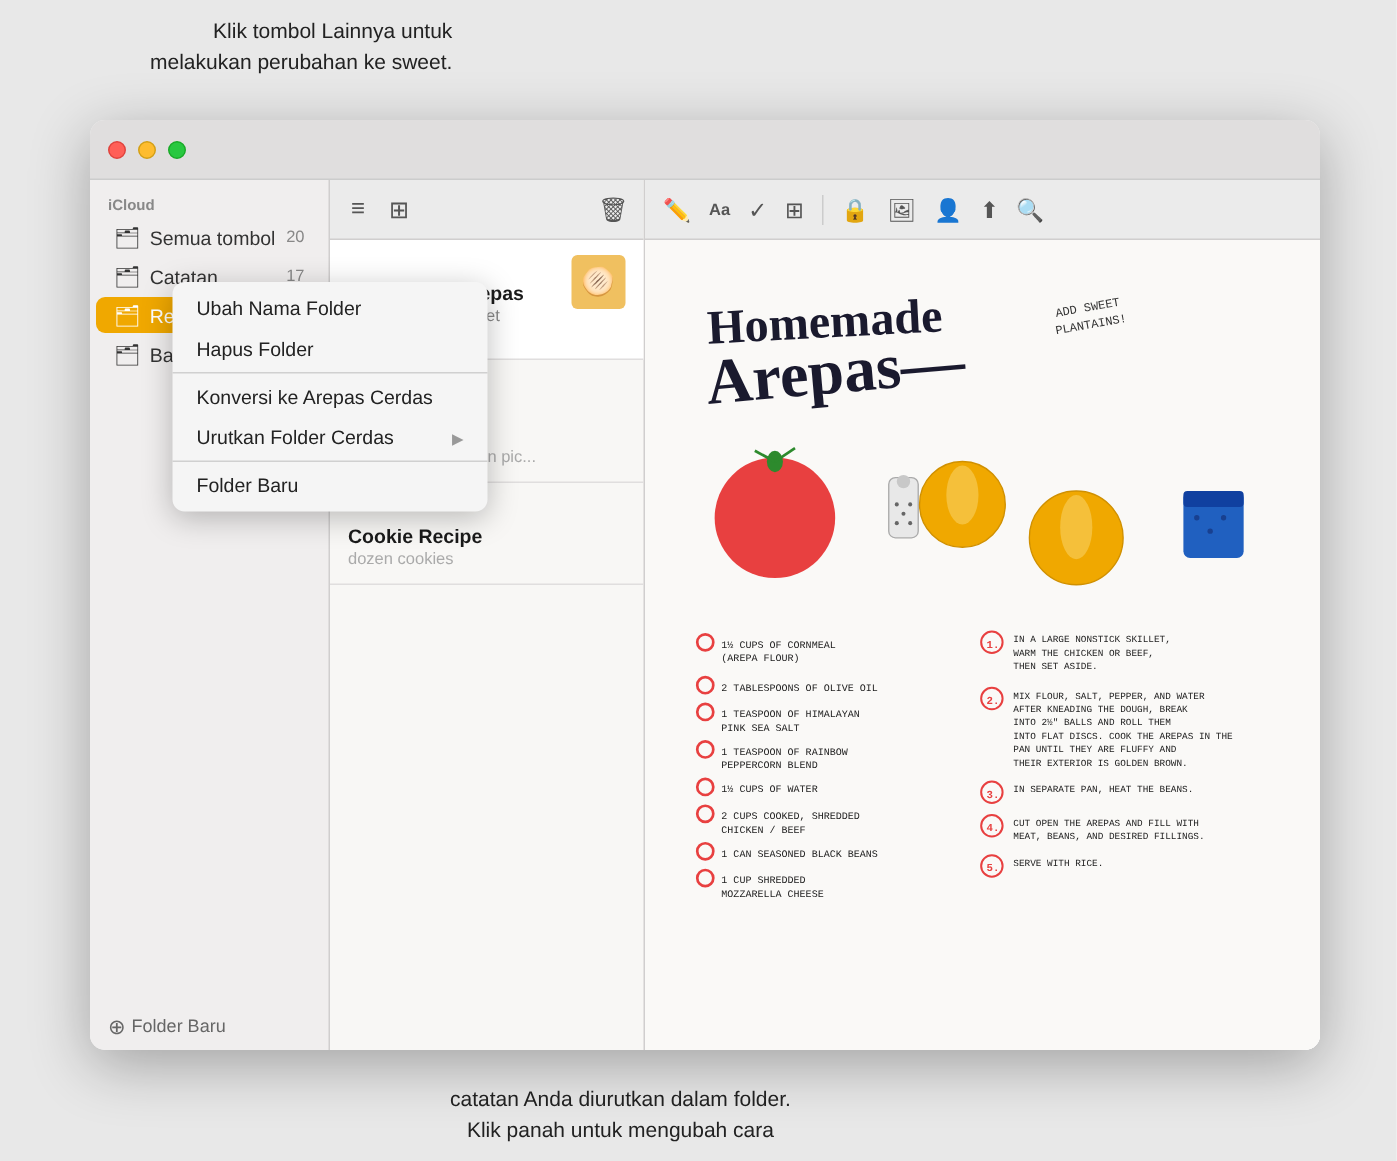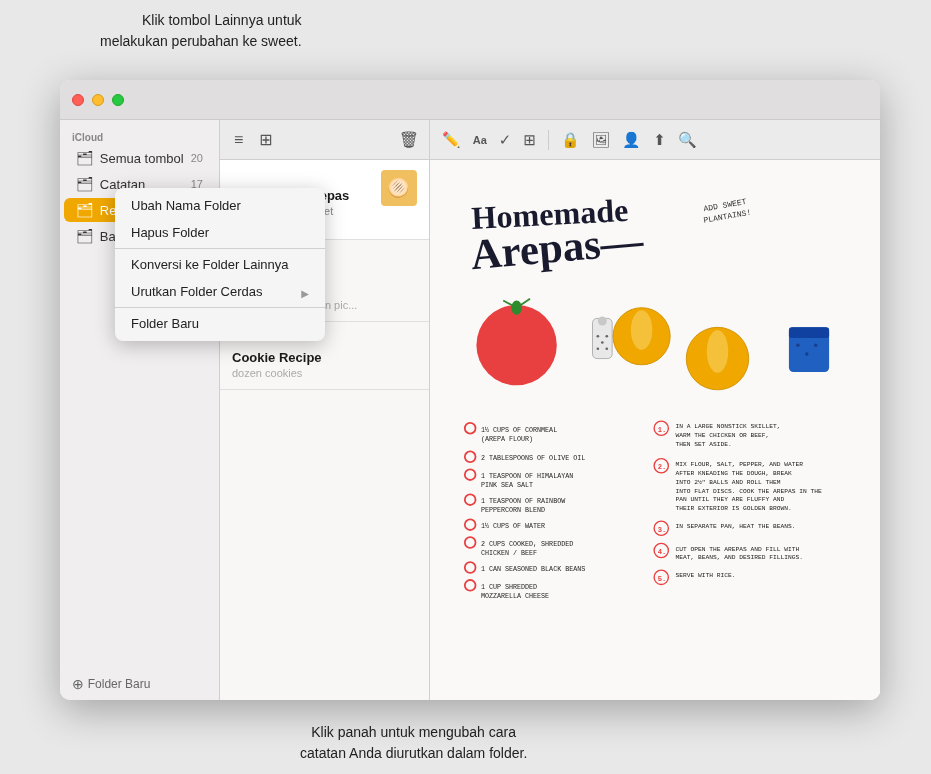--- a/index.html
+++ b/index.html
@@ -356,22 +356,22 @@
   </style>
 </head>
 <body>
 
 <div class="annotation-top">
   <div>Klik tombol Lainnya untuk</div>
   <div>melakukan perubahan ke sweet.</div>
 </div>
 
 <div class="annotation-bottom">
+  <div>catatan Anda diurutkan dalam folder.</div>
   <div>Klik panah untuk mengubah cara</div>
-  <div>catatan Anda diurutkan dalam folder.</div>
 </div>
 
 <div class="callout-line-top"></div>
 <div class="callout-arrow-top"></div>
 <div class="callout-line-bottom"></div>
 <div class="callout-arrow-bottom"></div>
 
 <div class="app-window">
 
   <div class="title-bar">
@@ -566,21 +566,21 @@
 
 <div class="context-menu">
   <div class="context-menu-item">
     <span>Ubah Nama Folder</span>
   </div>
   <div class="context-menu-item">
     <span>Hapus Folder</span>
   </div>
   <div class="context-menu-sep"></div>
   <div class="context-menu-item">
-    <span>Konversi ke Folder Lainnya</span>
+    <span>Konversi ke Arepas Cerdas</span>
   </div>
   <div class="context-menu-item">
     <span>Urutkan Folder Cerdas</span>
     <span class="chevron-right">▶</span>
   </div>
   <div class="context-menu-sep"></div>
   <div class="context-menu-item">
     <span>Folder Baru</span>
   </div>
 </div>

